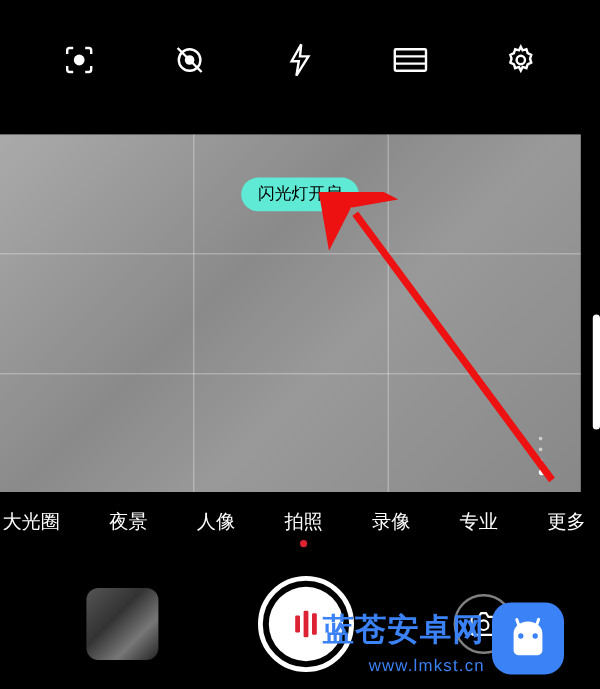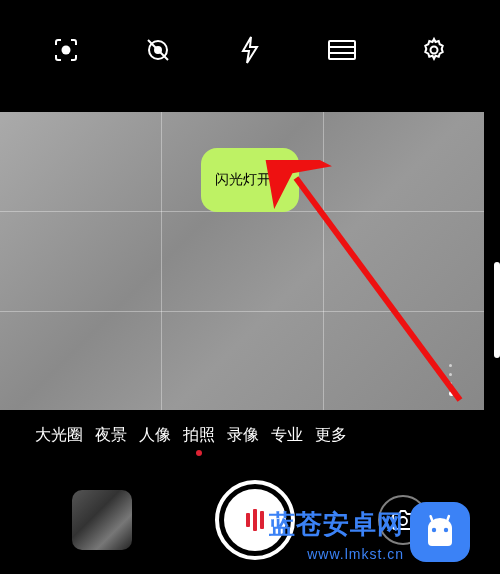--- a/index.html
+++ b/index.html
@@ -7,31 +7,31 @@
     
     .top-bar { height: 100px; display: flex; align-items: center; justify-content: space-around; padding: 0 20px; }
     .top-icon { width: 30px; height: 30px; display: flex; align-items: center; justify-content: center; color: #fff; cursor: pointer; }
     
     .viewfinder { position: absolute; top: 112px; left: 0; width: 484px; height: 298px; background: linear-gradient(135deg, #aaa 0%, #8a8a8a 40%, #999 60%, #888 100%); }
     .grid-line-v1 { position: absolute; left: 33.33%; top: 0; bottom: 0; width: 1px; background: rgba(255,255,255,0.35); }
     .grid-line-v2 { position: absolute; left: 66.66%; top: 0; bottom: 0; width: 1px; background: rgba(255,255,255,0.35); }
     .grid-line-h1 { position: absolute; top: 33.33%; left: 0; right: 0; height: 1px; background: rgba(255,255,255,0.35); }
     .grid-line-h2 { position: absolute; top: 66.66%; left: 0; right: 0; height: 1px; background: rgba(255,255,255,0.35); }
     
-    .toast { position: absolute; top: 148px; left: 50%; transform: translateX(-50%); background: #bef264; color: #000; padding: 23px 14px; border-radius: 16px; font-size: 14px; white-space: nowrap; }
+    .toast { position: absolute; top: 148px; left: 50%; transform: translateX(-50%); background: #5eead4; color: #000; padding: 5px 14px; border-radius: 16px; font-size: 14px; white-space: nowrap; }
     
     .arrow-svg { position: absolute; top: 160px; left: 260px; pointer-events: none; z-index: 5; }
     
     .side-handle { position: absolute; right: 0; top: 262px; width: 6px; height: 96px; background: #fff; border-radius: 3px; }
     
     .zoom-dots { position: absolute; right: 46px; top: 364px; display: flex; flex-direction: column; gap: 6px; }
     .zoom-dot { width: 3px; height: 3px; background: rgba(255,255,255,0.6); border-radius: 50%; }
     .zoom-dot.active { width: 5px; height: 5px; background: #fff; }
     
-    .mode-bar { position: absolute; top: 414px; left: 0; right: 0; height: 42px; display: flex; align-items: center; padding: 0 6px; color: #fff; font-size: 16px; margin-left: 33px; }
+    .mode-bar { position: absolute; top: 414px; left: 0; right: 0; height: 42px; display: flex; align-items: center; justify-content: space-between; padding: 0 6px; color: #fff; font-size: 16px; }
     .mode-item { padding: 0 6px; cursor: pointer; white-space: nowrap; position: relative; }
     .mode-item.edge-left { margin-left: -10px; }
     .mode-dot { position: absolute; left: 50%; transform: translateX(-50%); bottom: -10px; width: 6px; height: 6px; background: #d23; border-radius: 50%; }
     
     .bottom-bar { position: absolute; top: 466px; left: 0; right: 0; height: 108px; display: flex; align-items: center; justify-content: space-around; padding: 0 30px; }
     
     .thumbnail { width: 60px; height: 60px; border-radius: 10px; background: linear-gradient(135deg, #555, #333 40%, #777 70%, #222); cursor: pointer; }
     
     .shutter { width: 80px; height: 80px; border-radius: 50%; border: 4px solid #fff; display: flex; align-items: center; justify-content: center; position: relative; cursor: pointer; }
     .shutter-inner { width: 62px; height: 62px; border-radius: 50%; background: #fff; display: flex; align-items: center; justify-content: flex-start; gap: 3px; padding-left: 22px; }

